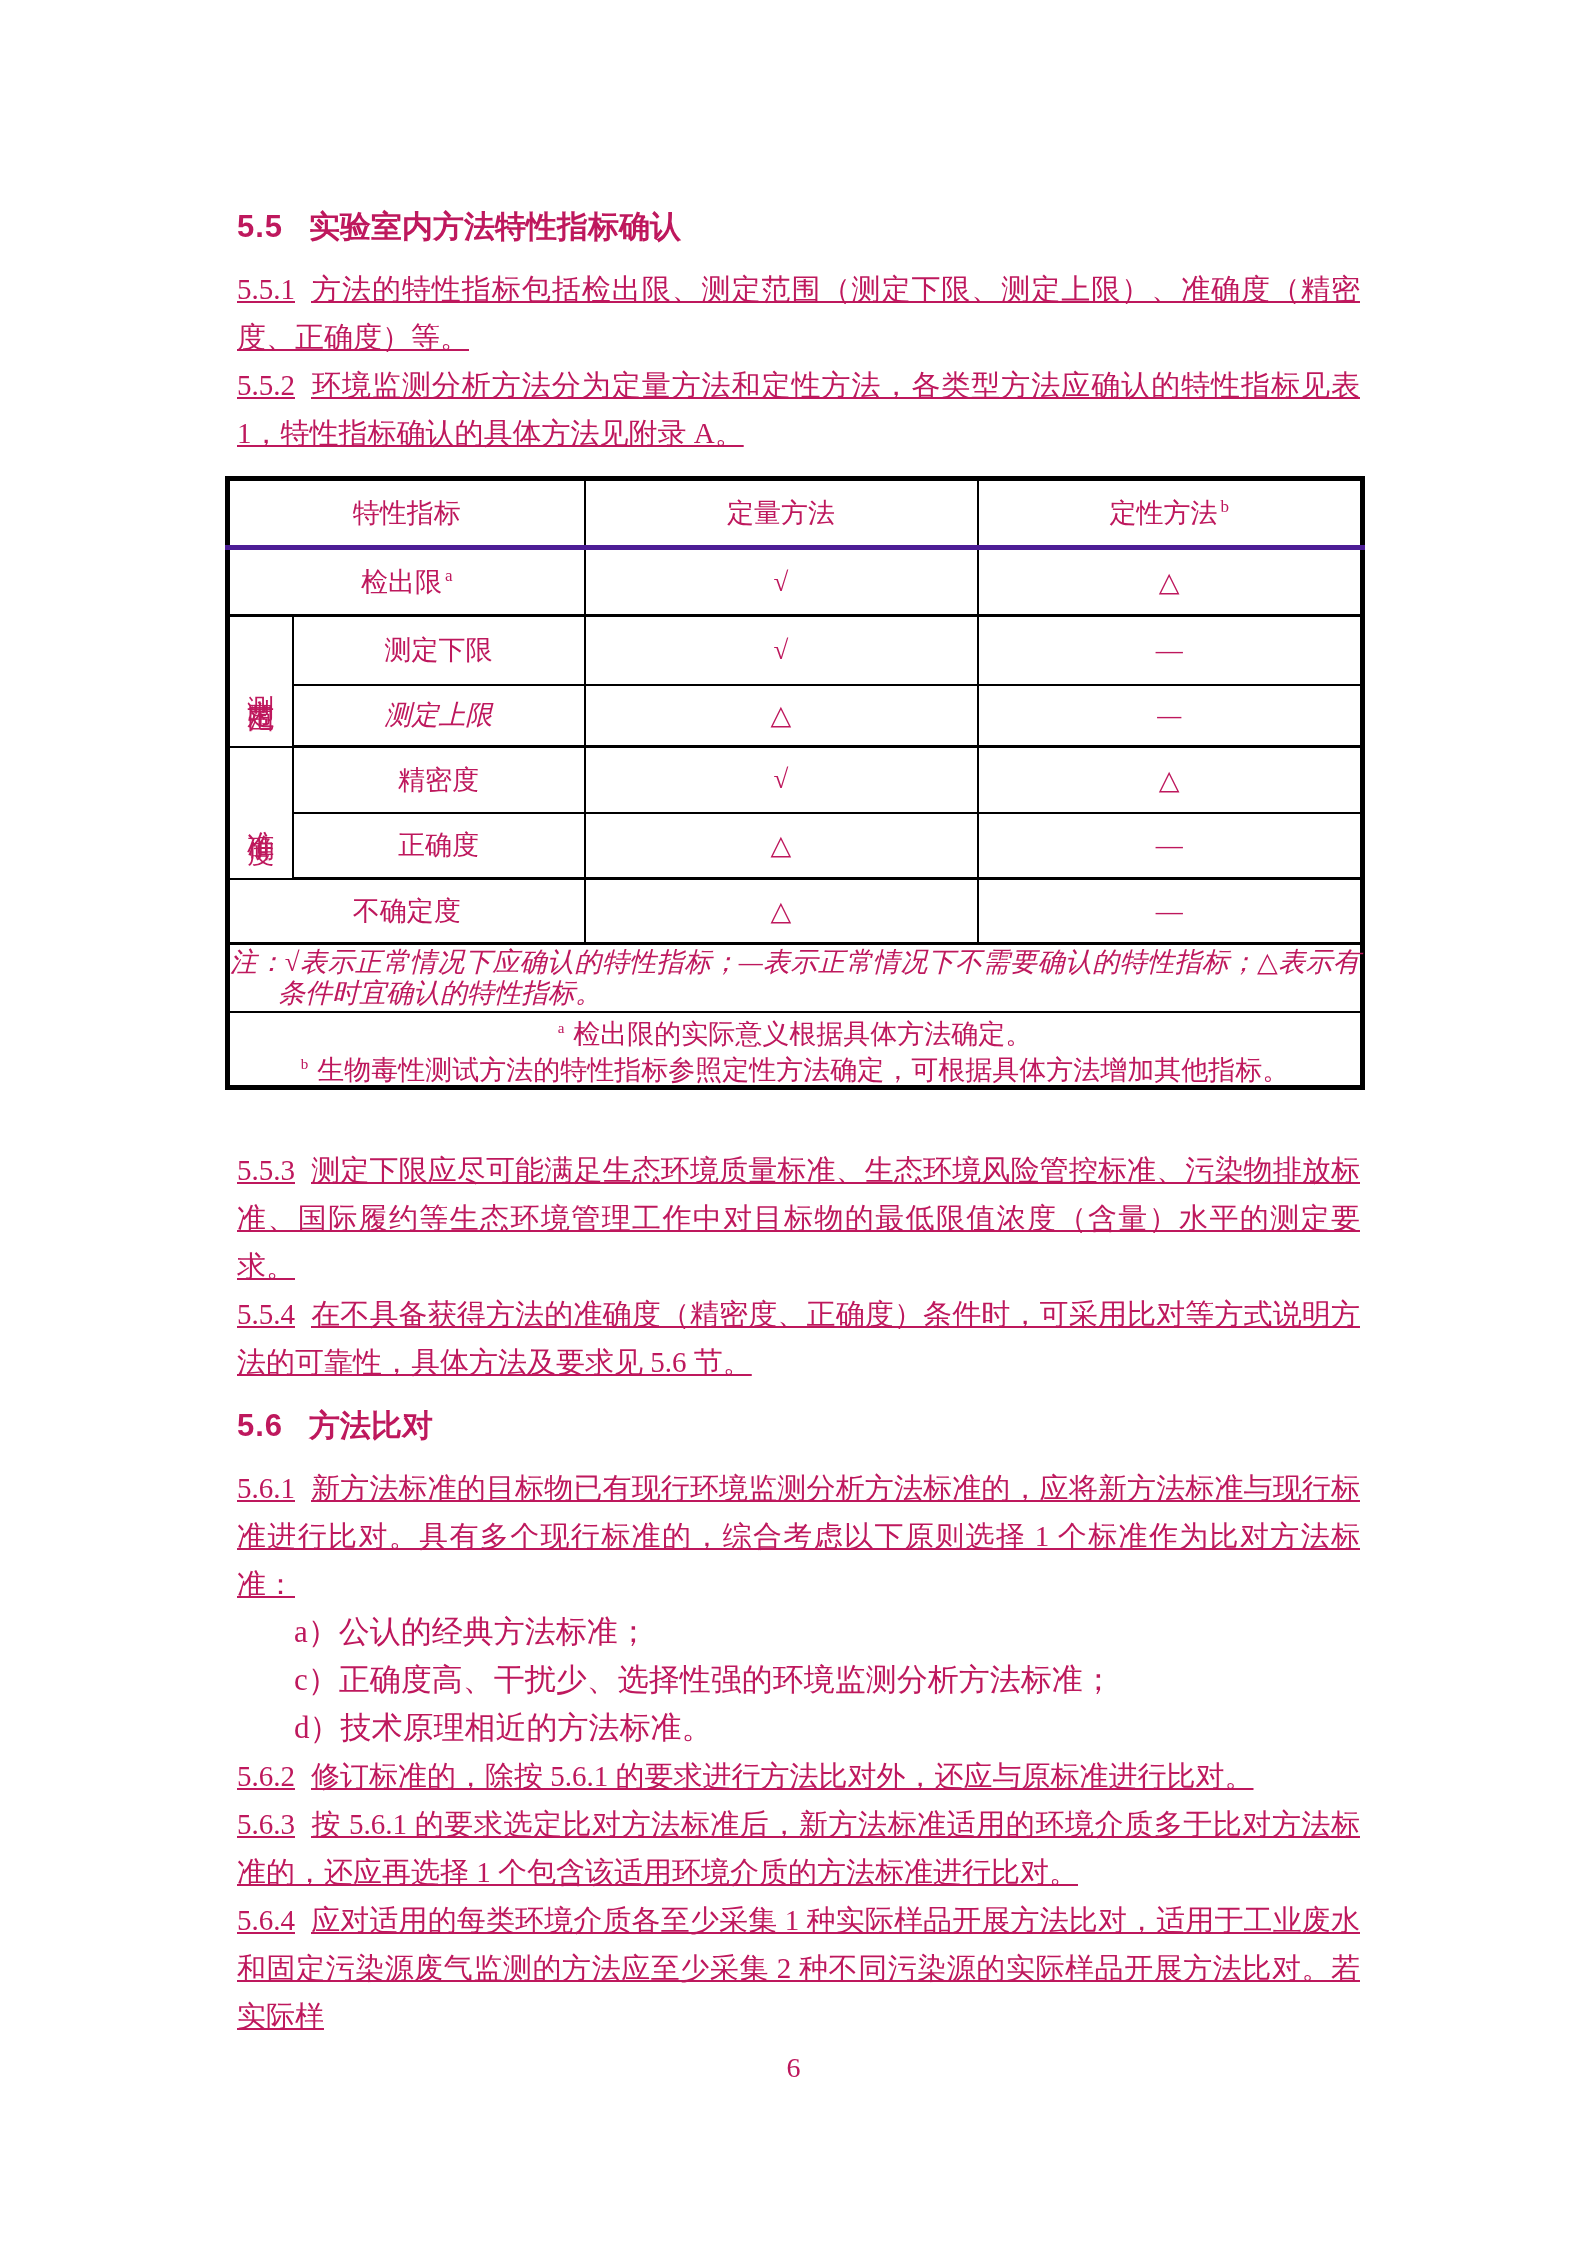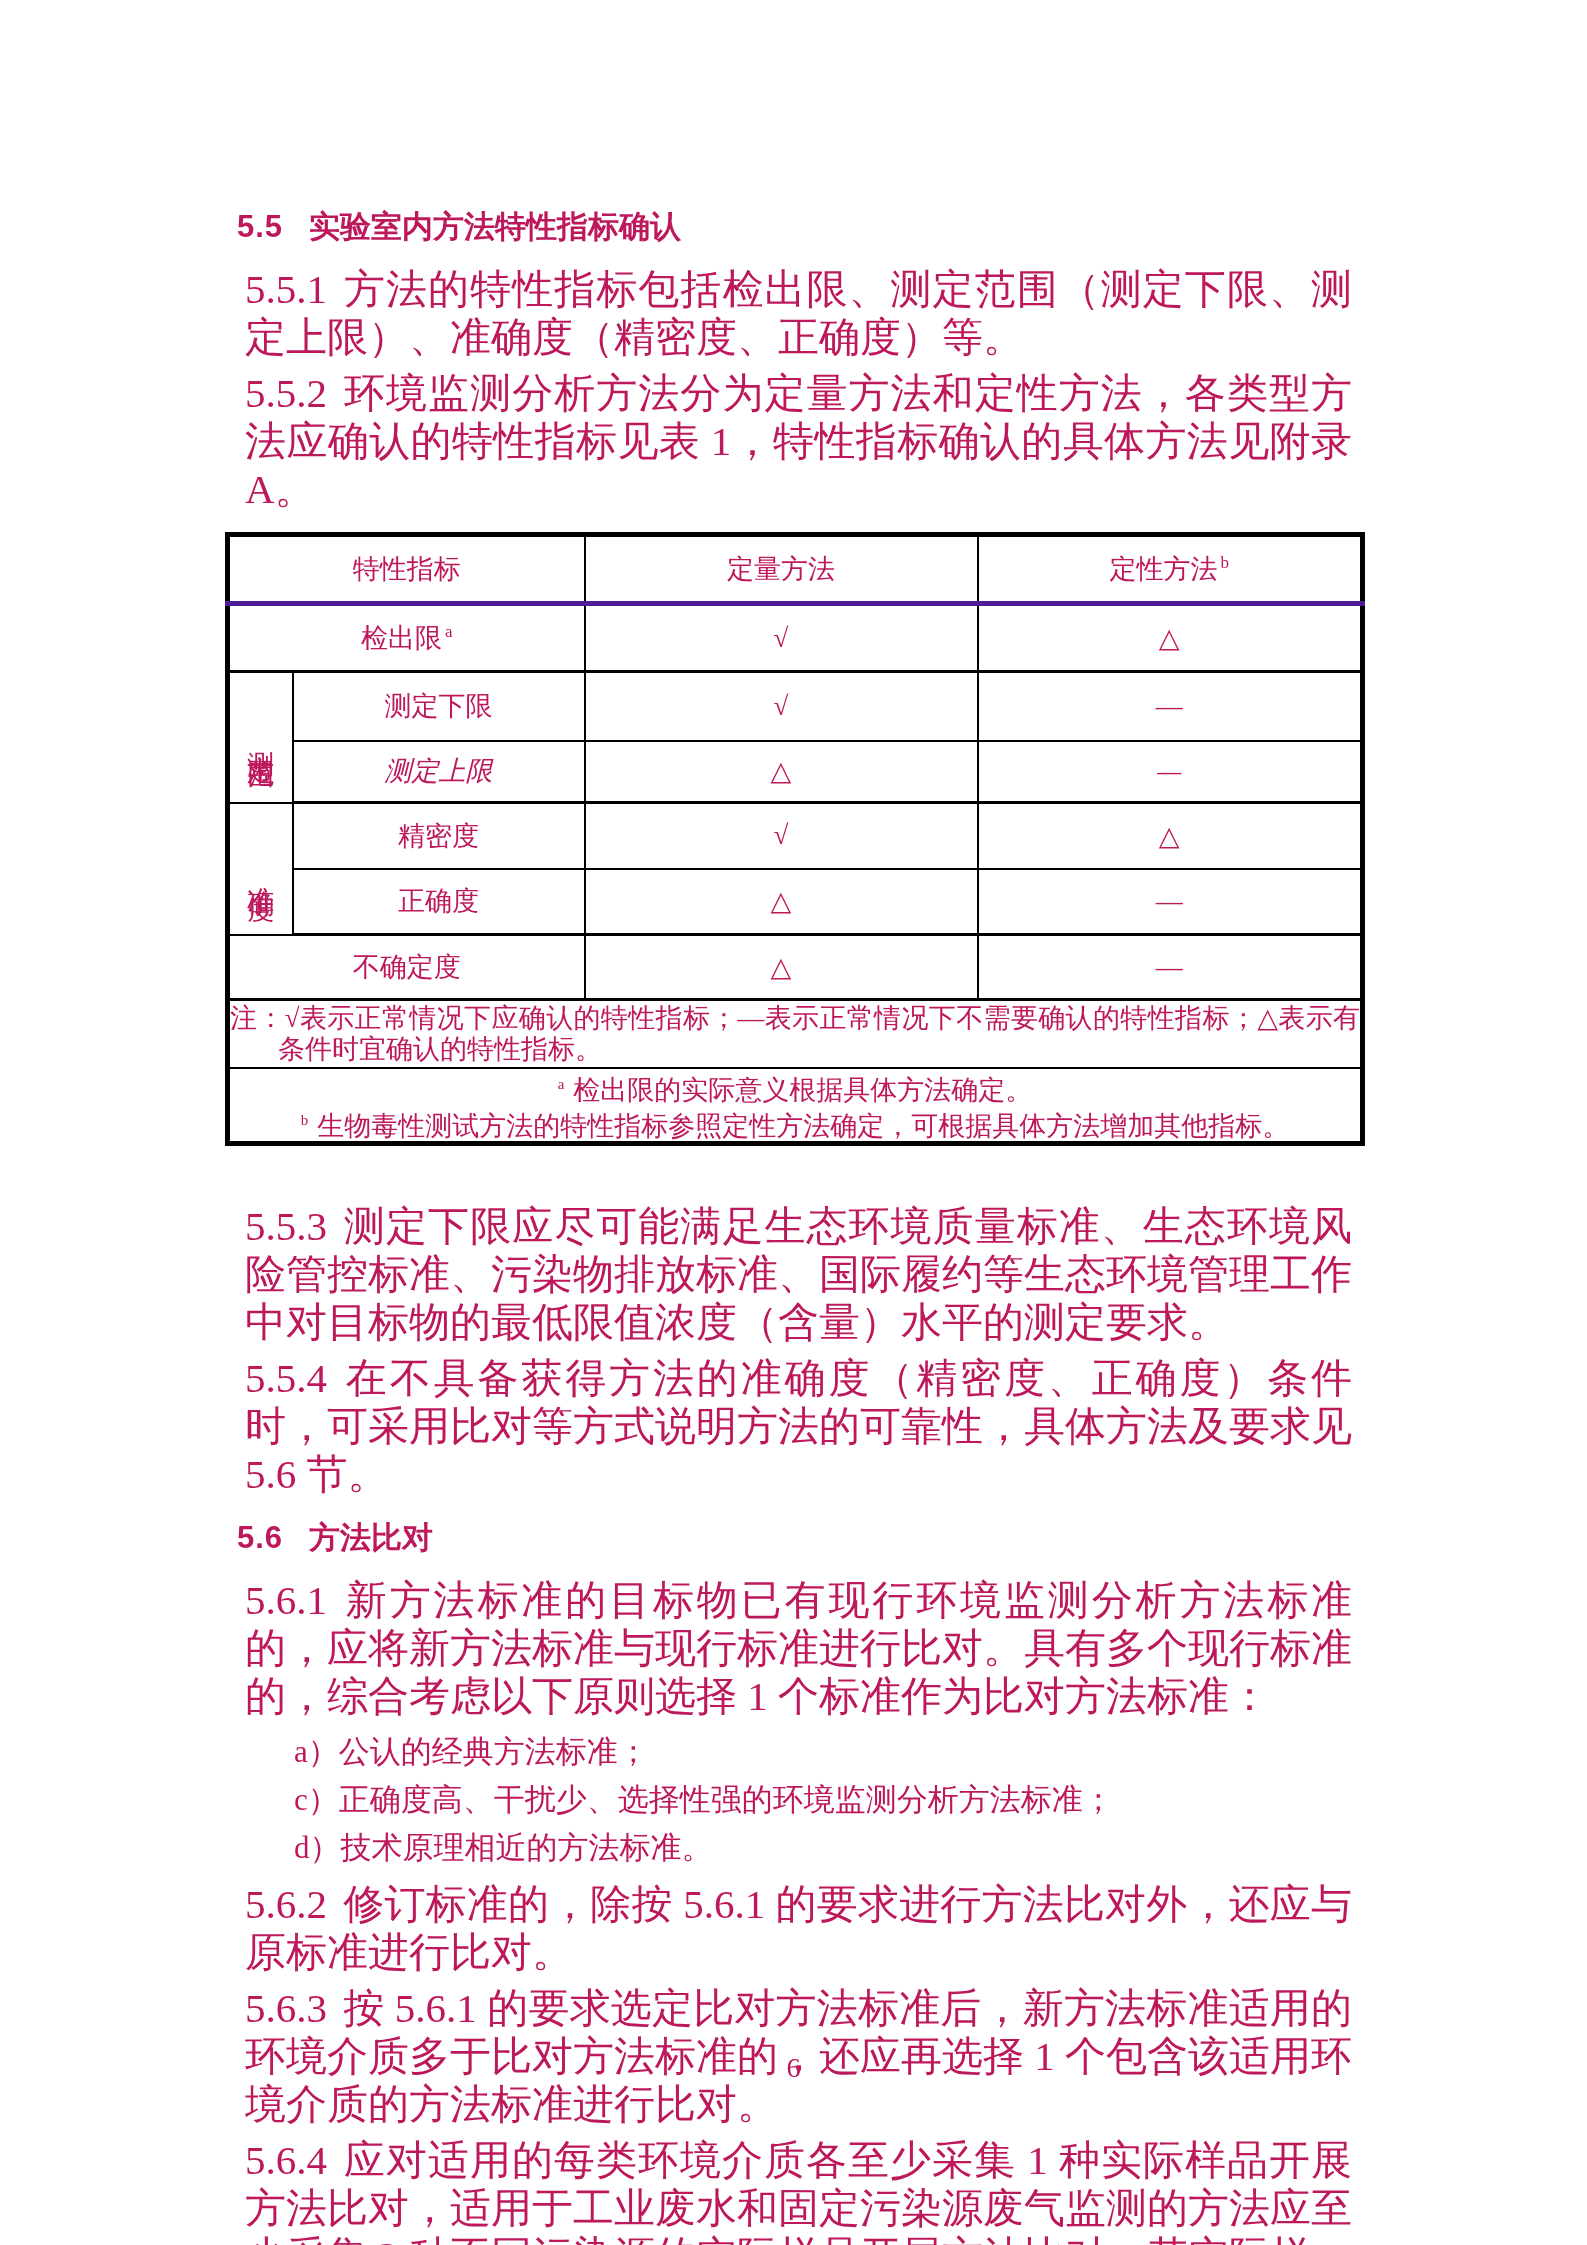--- a/index.html
+++ b/index.html
@@ -17,22 +17,23 @@
   }
   .heading {
     font-family:"Liberation Sans","DejaVu Sans",sans-serif;
     font-weight:bold; font-size:31px; line-height:44px;
     height:44px; white-space:nowrap;
   }
   .heading .num { margin-right:26px; letter-spacing:1px; }
   #h55 { margin:205px 0 16px 0; }
   #h56 { margin:18px 0 16px 0; }
   .para {
-    font-size:41px; line-height:48px; margin:8px;
+    font-size:29px; line-height:48px; margin:0;
     text-align:justify;
+    text-decoration:underline;
   }
   .para .num { margin-right:16px; }
   #p553 { margin-top:56px; }
   .li {
     font-size:31px; line-height:48px; text-align:justify;
     padding-left:99px; text-indent:-42px; margin:0;
   }
   .caption {
     margin-top:19px; text-align:center;
     font-family:"Liberation Sans","DejaVu Sans",sans-serif;
@@ -69,20 +70,21 @@
   td.vgroup span {
     writing-mode:vertical-rl; text-orientation:upright;
     letter-spacing:4px; font-size:27px;
   }
   sup.cell-sup { font-size:17px; margin-left:3px; }
   td.notecell {
     height:66px;
     text-align:left; font-size:24px; line-height:31px;
     padding:2px 16px 2px 18px;
     border-bottom:3px solid #000;
+    font-style:italic;
   }
   td.notecell .hang {
     display:block; text-align:justify;
     padding-left:48px; text-indent:-48px;
   }
   td.fncell {
     height:62px;
     text-align:left; font-size:24px; line-height:30px;
     padding:2px 16px 2px 12px;
   }

